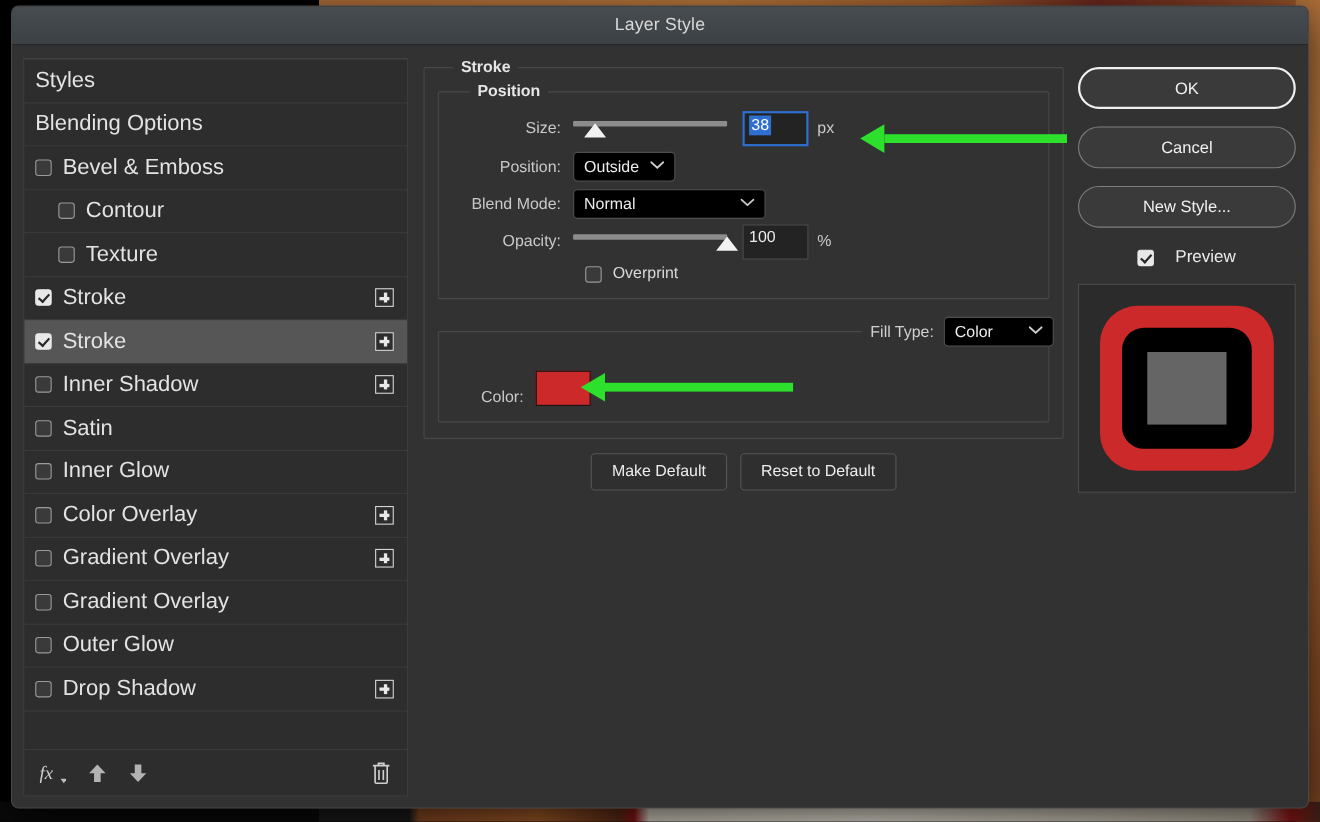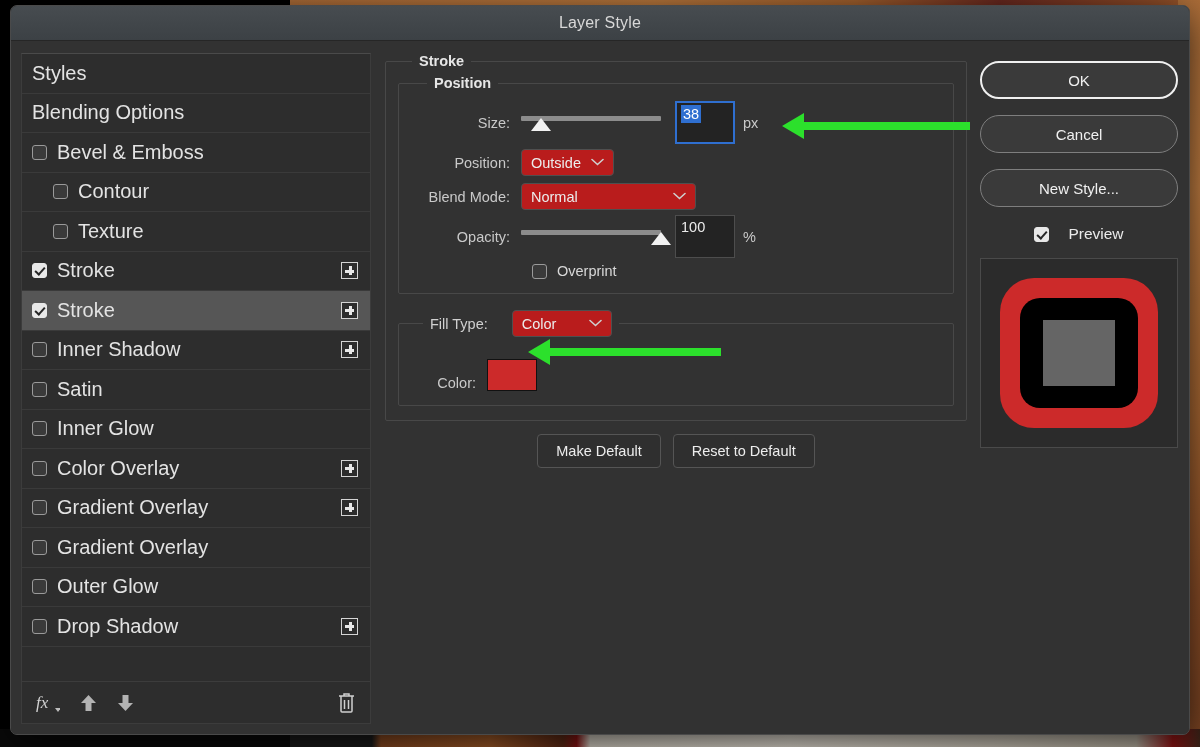--- a/index.html
+++ b/index.html
@@ -217,21 +217,21 @@
     top: 5px;
     width: 0; height: 0;
     border-left: 10px solid transparent;
     border-right: 10px solid transparent;
     border-bottom: 13px solid #f2f2f2;
     transform: translateX(-10px);
   }
 
   .num-input {
     width: 60px;
-    height: 43px;
+    height: 32px;
     background: #232323;
     border: 1px solid #4d4d4d;
     color: #eaeaea;
     font-size: 14.5px;
     font-family: "Liberation Sans", sans-serif;
     padding: 0 5px;
     line-height: 23px;
   }
   .num-input.focused {
     border: 2px solid #2f6fd0;
@@ -243,21 +243,21 @@
     padding: 1px 2px;
   }
   .unit {
     color: #c9c9c9;
     font-size: 14.5px;
     margin-left: 8px;
   }
 
   .sel-box {
     height: 27px;
-    background: #b91c1c;
+    background: #000000;
     border: 1px solid #4f4f4f;
     border-radius: 4px;
     color: #ececec;
     font-size: 14.5px;
     display: inline-flex;
     align-items: center;
     padding: 0 9px;
     gap: 10px;
   }
   .sel-box .caret {
@@ -283,24 +283,25 @@
   
   #filltype-group {
     margin-top: 16px;
     padding: 8px 14px 14px 14px;
     flex: 1 1 auto;
     min-height: 0;
   }
   #filltype-group > legend {
     font-weight: normal;
     color: #d0d0d0;
-    margin-left: 10px;
-    display: flex;
-    align-items: center;
-    gap: 24px;
+    margin-left: 26px;
+    display: flex;
+    align-items: center;
+    gap: 9px;
+    text-align: right;
   }
   .color-row { display: flex; align-items: flex-end; margin-top: 14px; }
   .color-row .field-label { width: 74px; flex: 0 0 74px; }
   .color-swatch {
     width: 50px; height: 32px;
     border: 1.5px solid #111;
     cursor: pointer;
   }
 
   #bottom-buttons {

